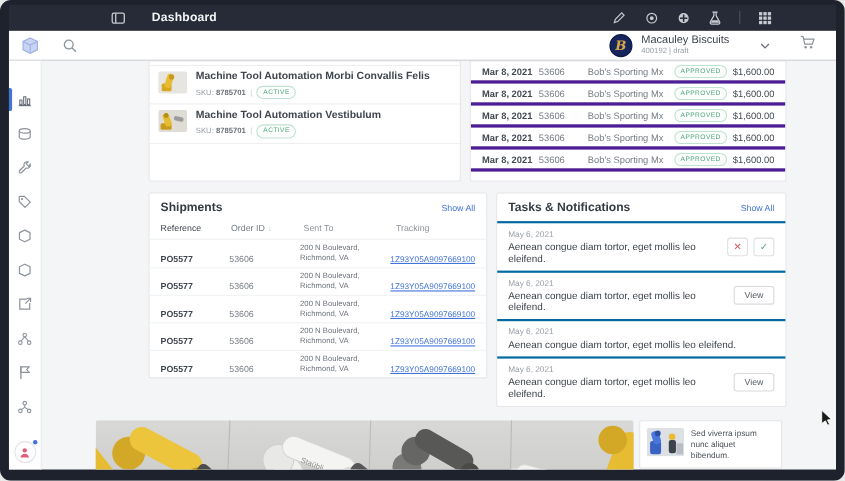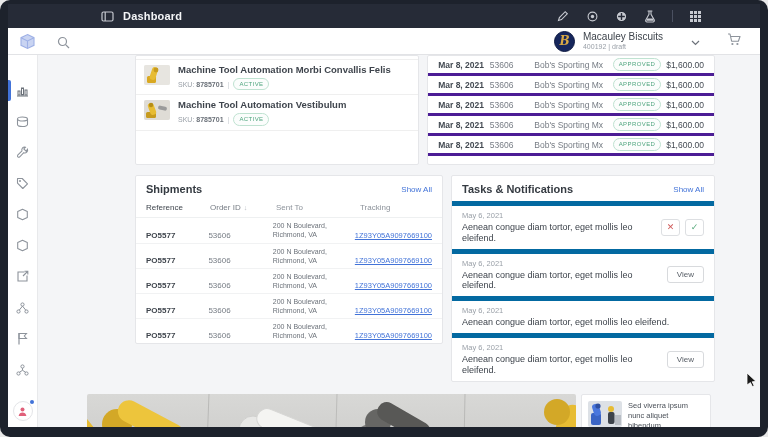--- a/index.html
+++ b/index.html
@@ -3,21 +3,21 @@
 <meta charset="utf-8">
 <style>
   html,body{margin:0;padding:0;background:#e9e9e9;}
   *{box-sizing:border-box;}
   .frame{position:relative;width:768px;height:437px;background:#1d222c;border-radius:10px;
          overflow:hidden;font-family:"Liberation Sans",sans-serif;-webkit-font-smoothing:antialiased;}
   .window{position:absolute;left:8px;top:4px;right:8px;bottom:10px;display:flex;flex-direction:column;overflow:hidden;}
 
   
   .navbar{flex:0 0 24px;background:#262b37;display:flex;align-items:center;color:#d6d9df;}
-  .nav-left{display:flex;align-items:center;margin-left:92px;gap:9px;}
+  .nav-left{display:flex;align-items:center;margin-left:92px;gap:24px;}
   .nav-title{font-size:11px;font-weight:bold;color:#f4f5f7;letter-spacing:.2px;}
   .nav-right{margin-left:auto;display:flex;align-items:center;gap:15px;margin-right:58px;}
   .nav-ic{display:flex;align-items:center;justify-content:center;width:14px;height:14px;cursor:pointer;}
   .nav-div{width:1px;height:12px;background:#4a5060;}
 
   
   .chrome{flex:0 0 27px;background:#fff;border-bottom:1px solid #e2e3e6;display:flex;align-items:center;}
   .logo{margin-left:11px;width:17px;height:17px;}
   .search{margin-left:21px;width:13px;height:13px;}
   .chrome-right{margin-left:auto;display:flex;align-items:center;margin-right:13px;}
@@ -77,21 +77,21 @@
   .s-row:last-child{border-bottom:none;}
   .c-ref{width:64px;font-size:8px;font-weight:bold;color:#3f454d;}
   .c-oid{width:66px;font-size:8px;color:#767c84;}
   .c-sent{width:84px;font-size:7px;color:#6c727a;line-height:1.3;padding-right:4px;}
   .c-trk{flex:1;font-size:7.5px;}
   .c-trk a{color:#4273d8;text-decoration:underline;}
   .sort{font-size:7px;color:#b6bac0;margin-left:3px;}
 
   
   .tasks{width:312px;margin-top:10px;}
-  .t-item{display:flex;align-items:center;border-top:5px solid #0369a1;padding:5px 10px;cursor:default;}
+  .t-item{display:flex;align-items:center;border-top:2px solid #0369a1;padding:5px 10px;cursor:default;}
   .t-text-wrap{line-height:1.2;}
   .t-date{font-size:7.5px;color:#9aa0a8;}
   .t-text{font-size:9px;color:#3d434b;margin-top:2px;}
   .t-actions{margin-left:auto;display:flex;gap:5px;}
   .sq-btn{width:19px;height:17px;border:1px solid #dddfe2;border-radius:3px;background:#fff;display:flex;
           align-items:center;justify-content:center;font-size:9px;cursor:pointer;padding:0;}
   .sq-btn.x{color:#cf5b5b;}
   .sq-btn.ok{color:#57aa7c;}
   .view-btn{border:1px solid #d8dadd;border-radius:3px;background:#fff;font-size:8px;color:#5a6068;
             padding:3px 9px;cursor:pointer;font-family:"Liberation Sans",sans-serif;}

